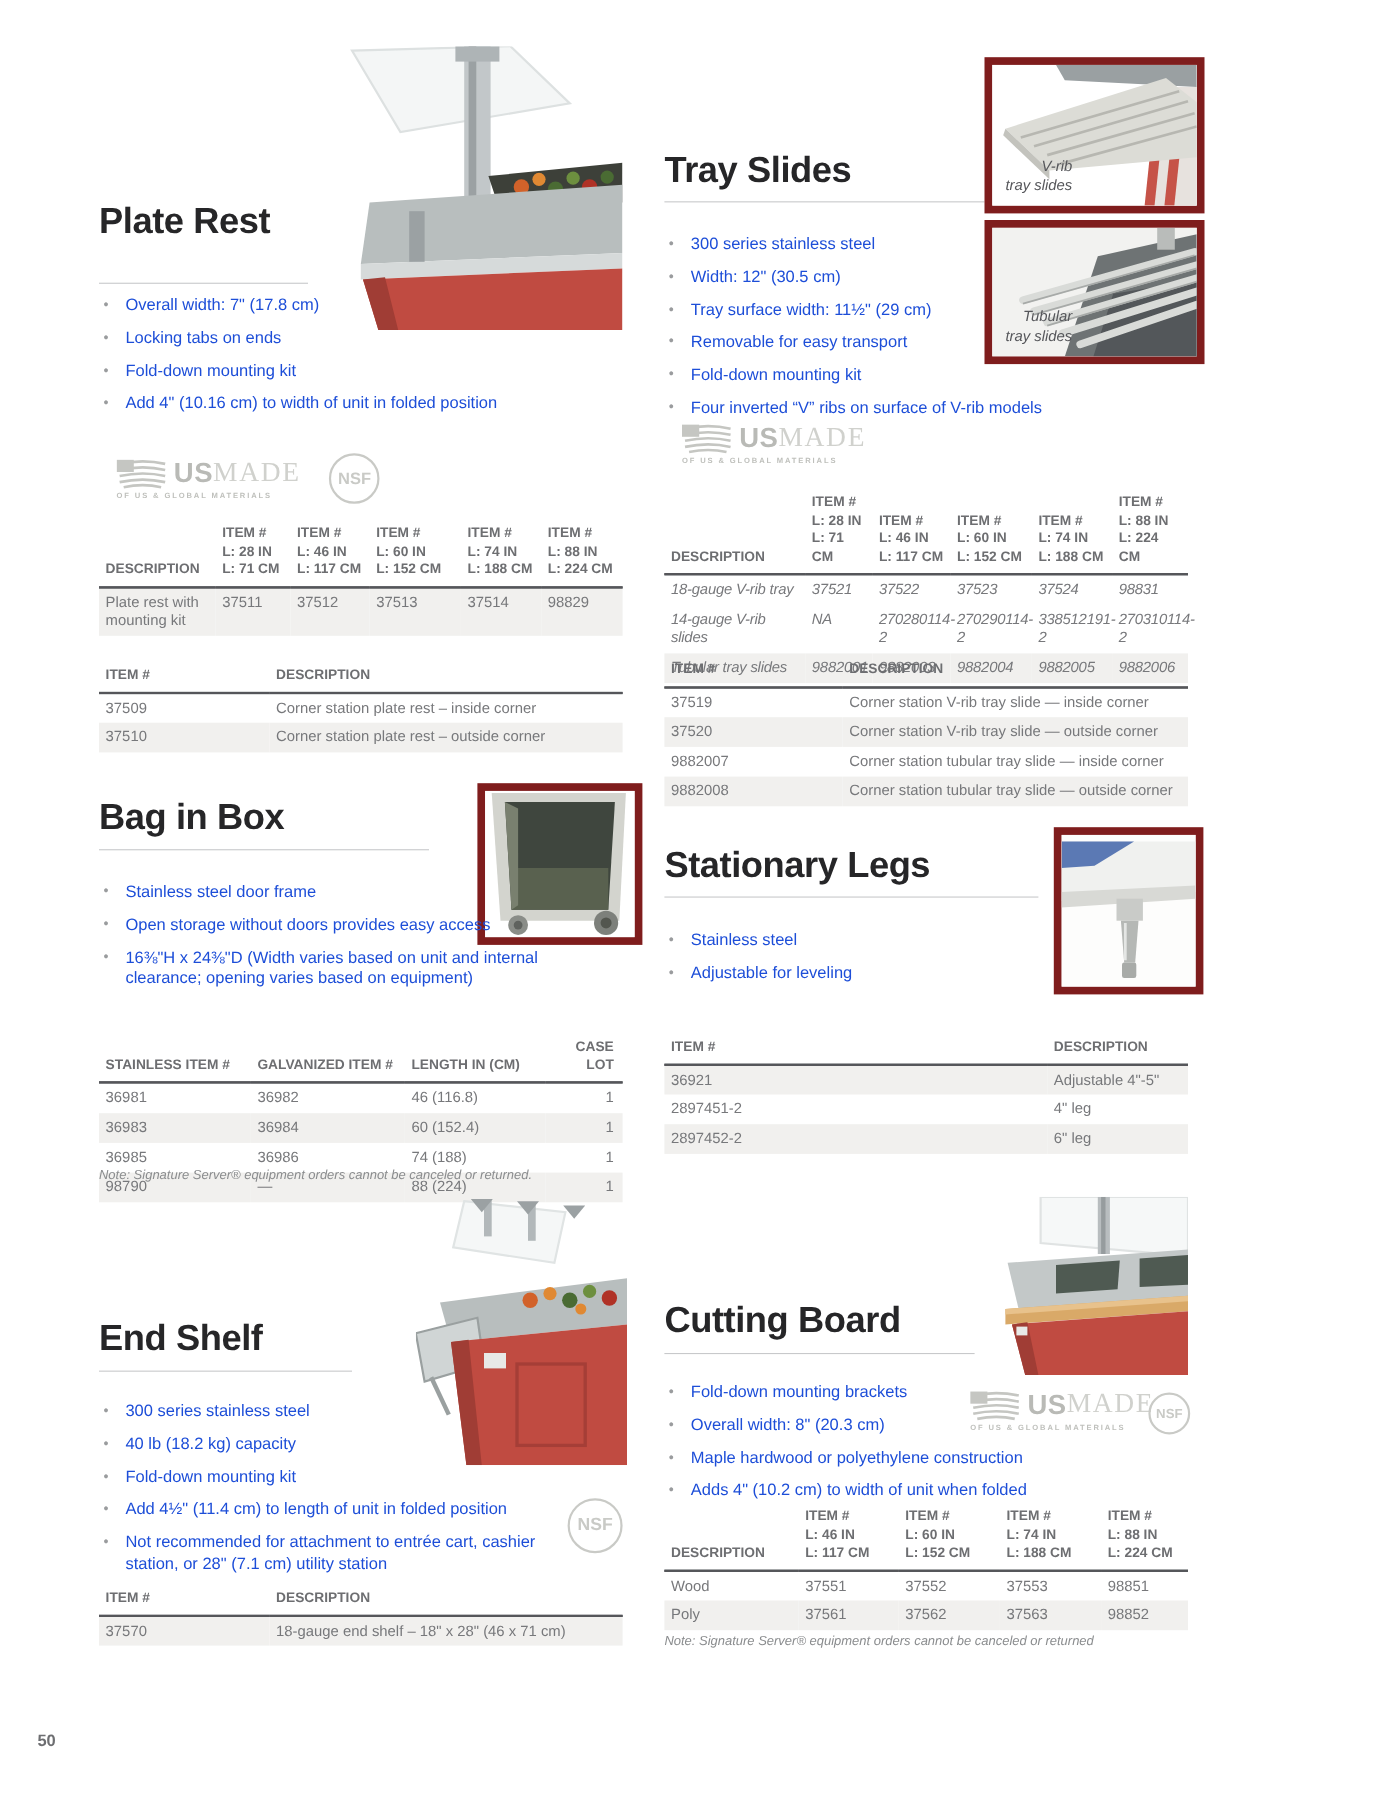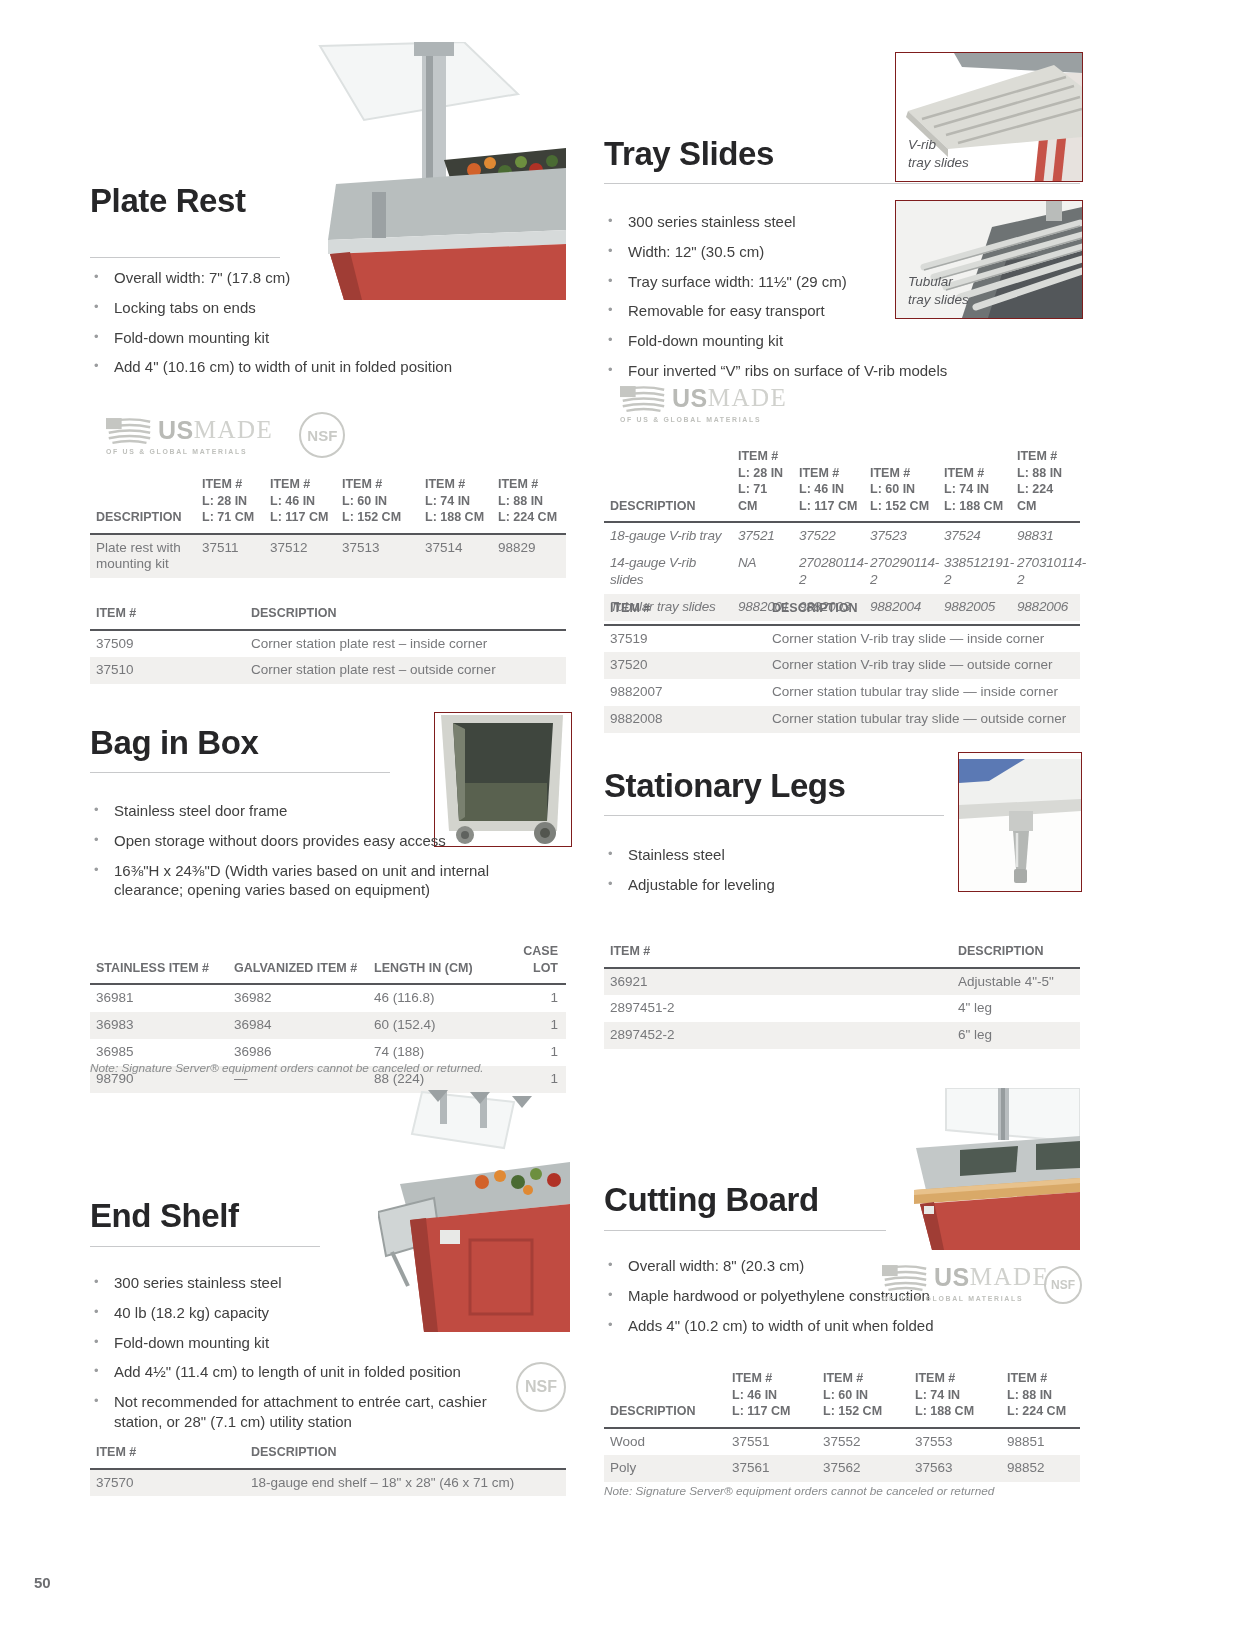--- a/index.html
+++ b/index.html
@@ -7,21 +7,21 @@
         font-family:"Liberation Sans", sans-serif;overflow:hidden;}
   .abs{position:absolute;}
 
   
   .sec-title{font-size:33px;font-weight:700;color:#262628;letter-spacing:-0.4px;line-height:1.1;}
   .sec-rule{border:none;border-top:1px solid #c8c9cb;margin:0;}
 
   
   ul.bullets{list-style:none;margin:0;padding:0;}
   ul.bullets li{position:relative;padding-left:24px;margin-bottom:10px;
-    font-size:15px;line-height:1.32;color:#404040;}
+    font-size:15px;line-height:1.32;color:#1d4ed8;}
   ul.bullets li::before{content:"•";position:absolute;left:4px;top:0;color:#9a9c9e;font-size:13px;}
 
   
   table.cat{width:100%;border-collapse:collapse;table-layout:fixed;}
   table.cat th{text-align:left;vertical-align:bottom;font-weight:700;color:#6d6e71;
     font-size:12.5px;line-height:1.32;padding:2px 4px 7px 6px;white-space:pre-line;
     border-bottom:2px solid #55565a;}
   table.cat td{font-size:13.5px;color:#77787b;padding:5px 4px 5px 6px;line-height:1.25;
     vertical-align:top;}
   .t-plate1 tbody tr:nth-child(odd),
@@ -35,21 +35,21 @@
   .t-tray1 td{font-size:12.3px;letter-spacing:-0.2px;padding-left:4px;font-style:italic;}
   .t-bag th:nth-child(4), .t-bag td:nth-child(4){text-align:right;padding-right:8px;}
 
   
   .note{font-size:11.8px;font-style:italic;color:#8a8c8e;}
   .img-caption{position:absolute;left:12px;bottom:9px;font-size:13.5px;font-style:italic;
     color:#55565a;line-height:1.35;white-space:pre-line;}
 
   
   .photo{position:absolute;overflow:hidden;}
-  .photo.framed{border:1px solid #7f1d1d;background:#fff;}
+  .photo.framed{border:7px solid #7f1d1d;background:#fff;text-align:right;}
   .photo svg{display:block;width:100%;height:100%;}
 
   
   .usmade{display:flex;flex-direction:column;}
   .um-top{display:flex;align-items:center;}
   .um-flag{width:46px;height:30px;margin-right:6px;flex:none;}
   .um-us{font-weight:700;color:#b9bab6;font-size:25px;letter-spacing:0.5px;}
   .um-made{color:#d0d1cd;font-size:25px;font-weight:400;letter-spacing:1.5px;font-family:Liberation Serif, serif;}
   .um-sub{font-size:6.9px;color:#bfc0bc;letter-spacing:1.7px;margin-top:3px;font-weight:700;}
 
@@ -573,20 +573,21 @@
       <polygon points="26,102 192,90 192,104 26,116" fill="#d9a968"></polygon>
       <polygon points="26,102 192,90 192,95 26,107" fill="#e8c28c"></polygon>
       <polygon points="32,116 192,104 192,162 44,162" fill="#c04b41"></polygon>
       <polygon points="32,116 46,114 56,162 44,162" fill="#a03d35"></polygon>
       <rect x="36" y="118" width="10" height="8" fill="#e8e9e7"></rect>
     </svg>
   </div>
   <div class="abs sec-title" id="cut-title">Cutting Board</div>
   <hr class="abs sec-rule" id="cut-rule">
   <ul class="abs bullets" id="cut-bullets">
+      <li>Fold-down mounting brackets</li>
       <li>Overall width: 8" (20.3 cm)</li>
       <li>Maple hardwood or polyethylene construction</li>
       <li>Adds 4" (10.2 cm) to width of unit when folded</li>
     </ul>
 
   <div class="abs usmade" id="cut-usmade">
     <div class="um-top">
       <svg class="um-flag" viewBox="0 0 50 32">
         <g stroke="#c5c6c2" stroke-width="2.6" fill="none">
           <path d="M3 7 Q26 2 48 7"></path>

